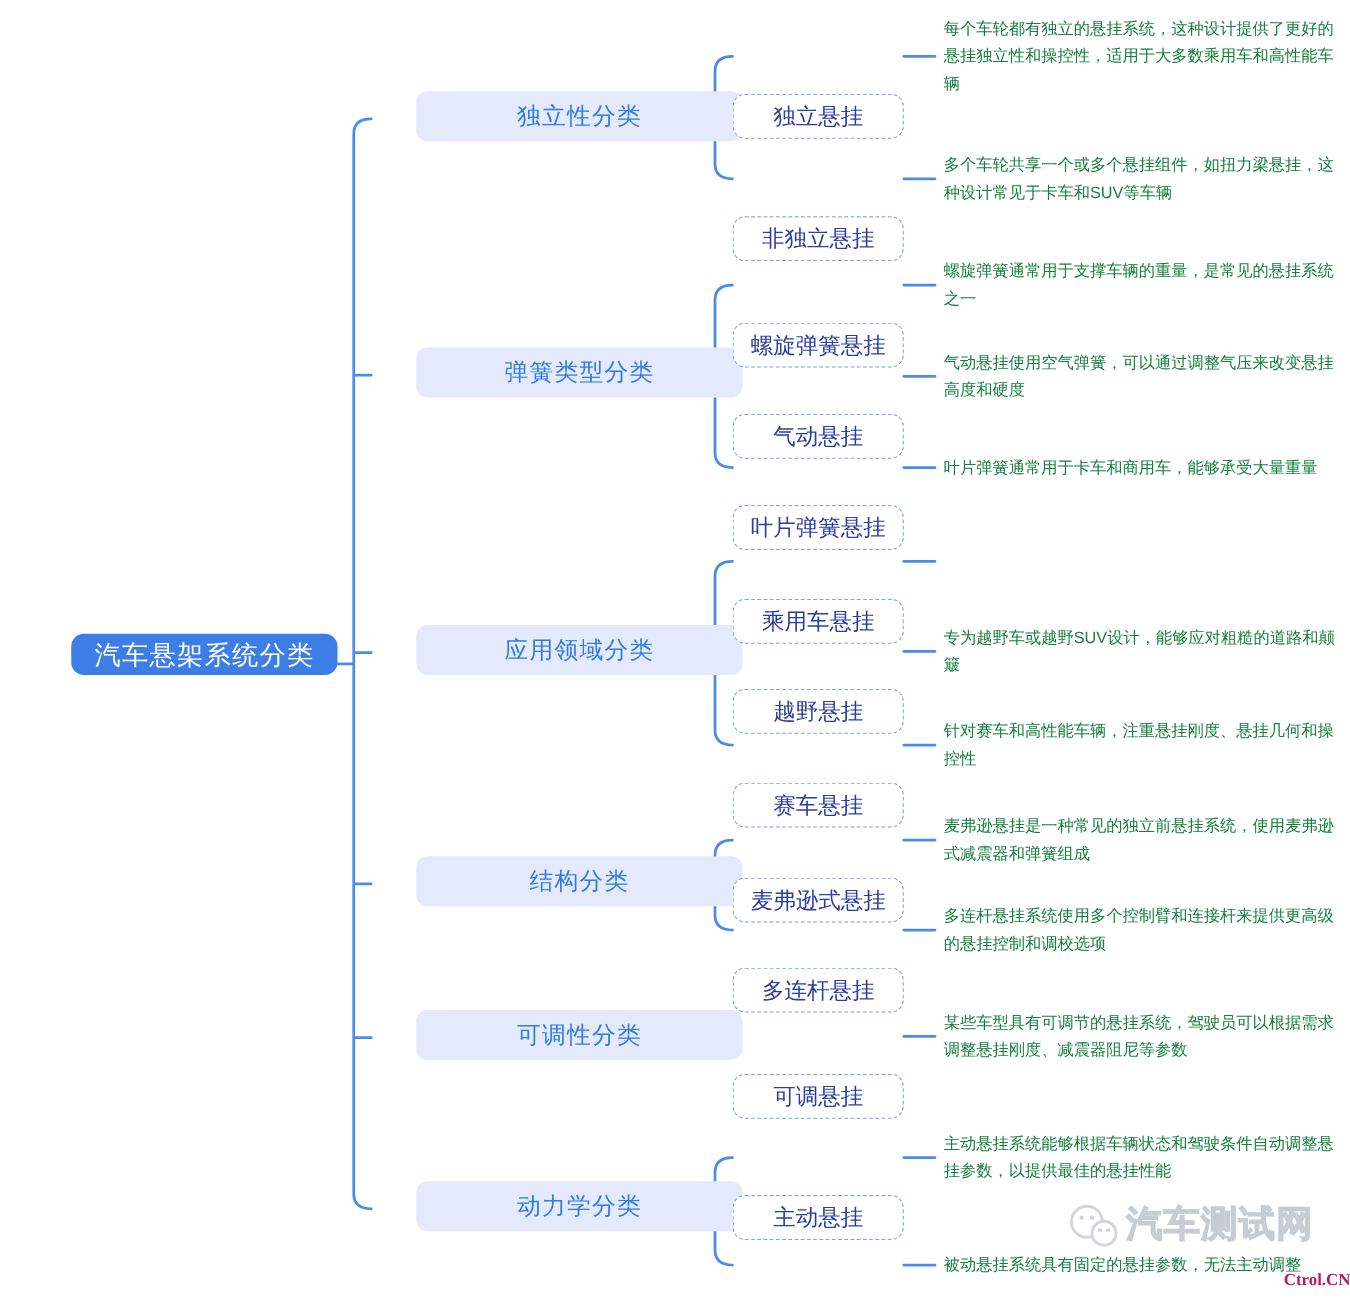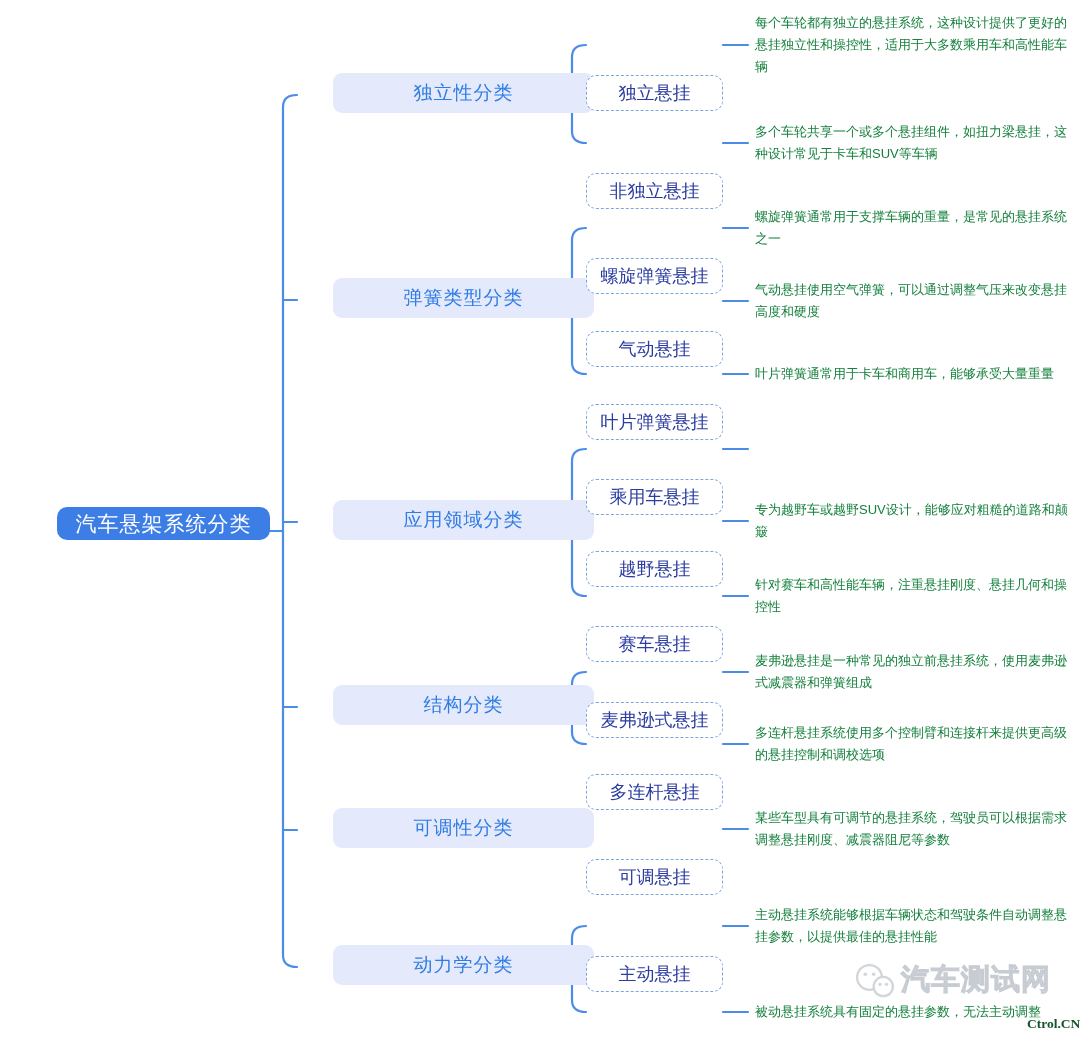--- a/index.html
+++ b/index.html
@@ -28,21 +28,21 @@
   .watermark{
     position:absolute;left:853px;top:960px;display:flex;align-items:flex-start;gap:4px;
     opacity:0.75;pointer-events:none;
   }
   .watermark .brand{
     font-size:29px;font-weight:bold;color:rgba(186,193,201,0.55);
     -webkit-text-stroke:1px #b4bbc4;letter-spacing:1px;white-space:nowrap;
   }
   .site-credit{
     position:absolute;left:1027px;top:1016px;font-family:"Liberation Serif","DejaVu Serif",serif;
-    font-weight:bold;font-size:13.5px;color:#14532d;white-space:nowrap;
+    font-weight:bold;font-size:13.5px;color:#be185d;white-space:nowrap;
   }
 </style>
 </head>
 <body>
 
 <div class="canvas">
 
   <svg class="links" viewBox="0 0 1080 1038" fill="none" stroke="#4a8ce8" stroke-width="2.2" stroke-linecap="round">
 
     <path d="M 270 531 L 283 531

